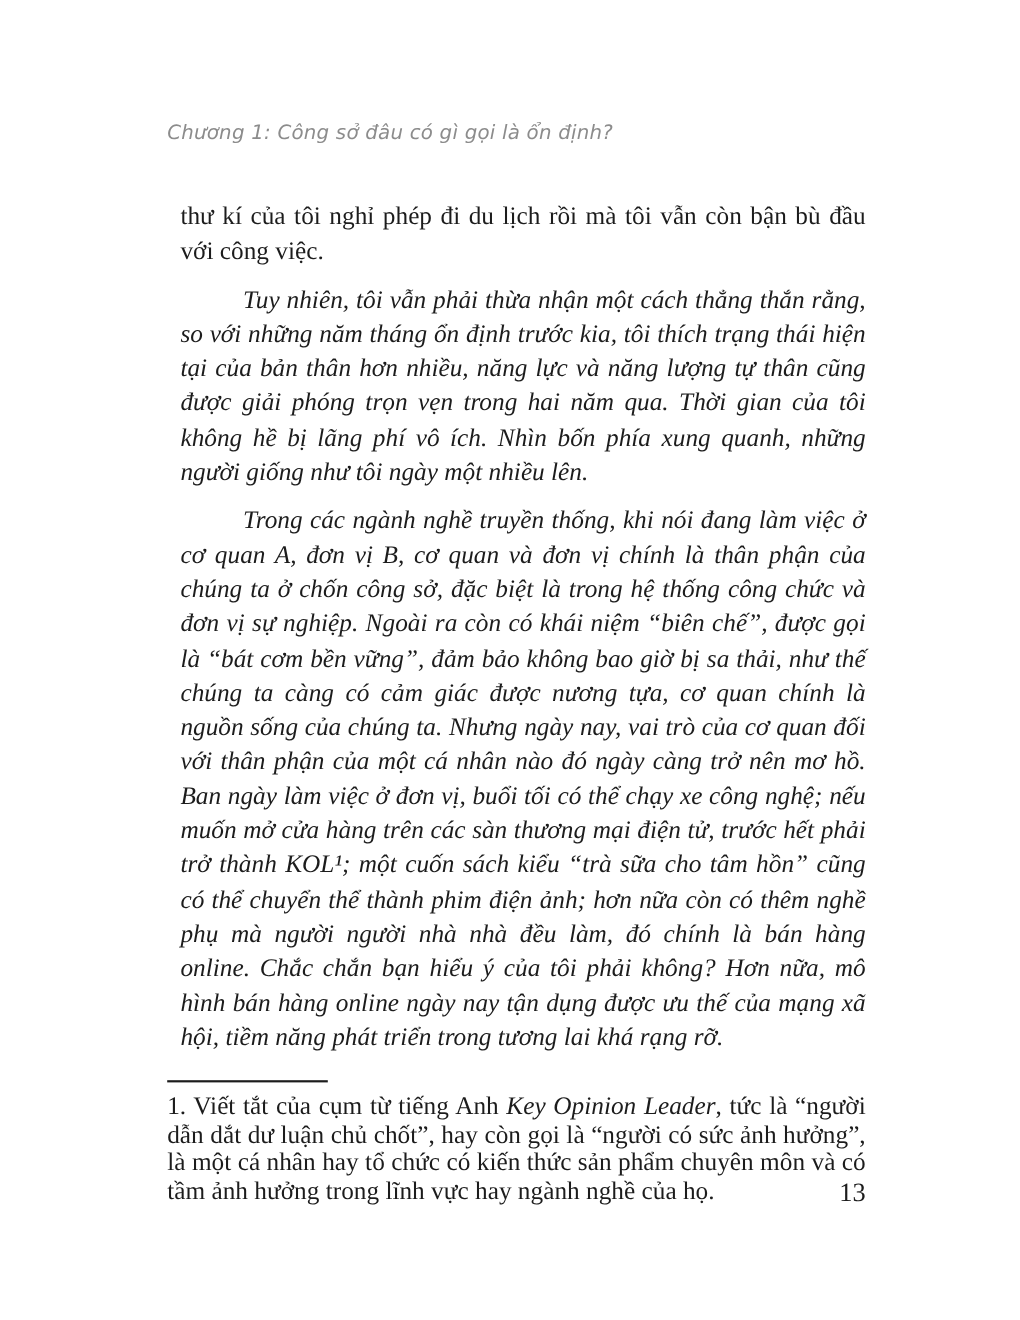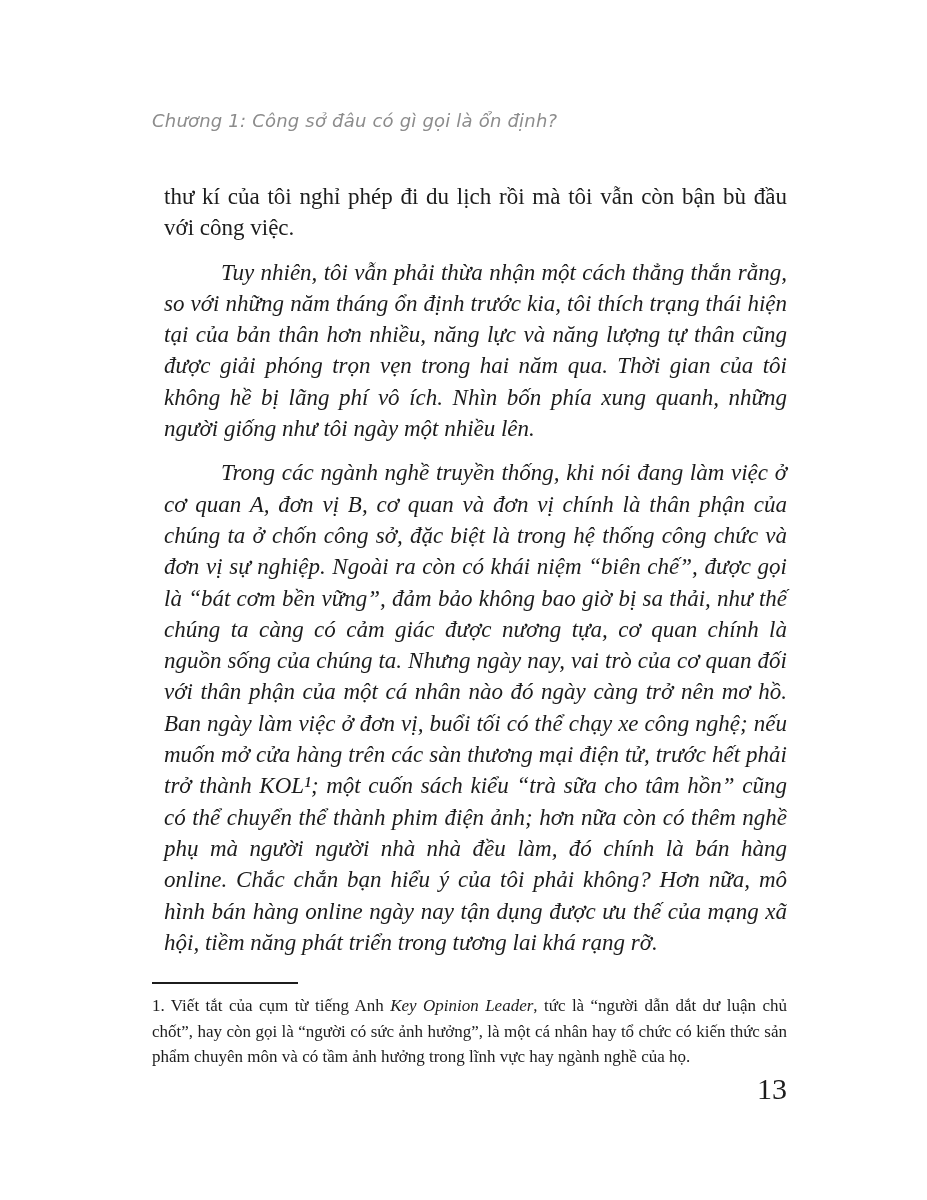--- a/index.html
+++ b/index.html
@@ -51,32 +51,32 @@
     width: 635px;
     color: #1c1c1c;
   }
   .footnote-rule {
     width: 146px;
     height: 0;
     border-top: 2px solid #1c1c1c;
     margin-bottom: 9px;
   }
   .footnote-text {
-    font-size: 17px;
+    font-size: 23px;
     line-height: 25.5px;
     text-align: justify;
     margin: 0;
   }
   .page-number {
     position: absolute;
     top: 1072px;
     left: 152px;
     width: 635px;
     text-align: right;
-    font-size: 30px;
+    font-size: 24px;
     color: #1c1c1c;
   }
 </style>
 </head>
 <body>
 
 <div class="page">
 
   <div class="running-head">Chương 1: Công sở đâu có gì gọi là ổn định?</div>
 

